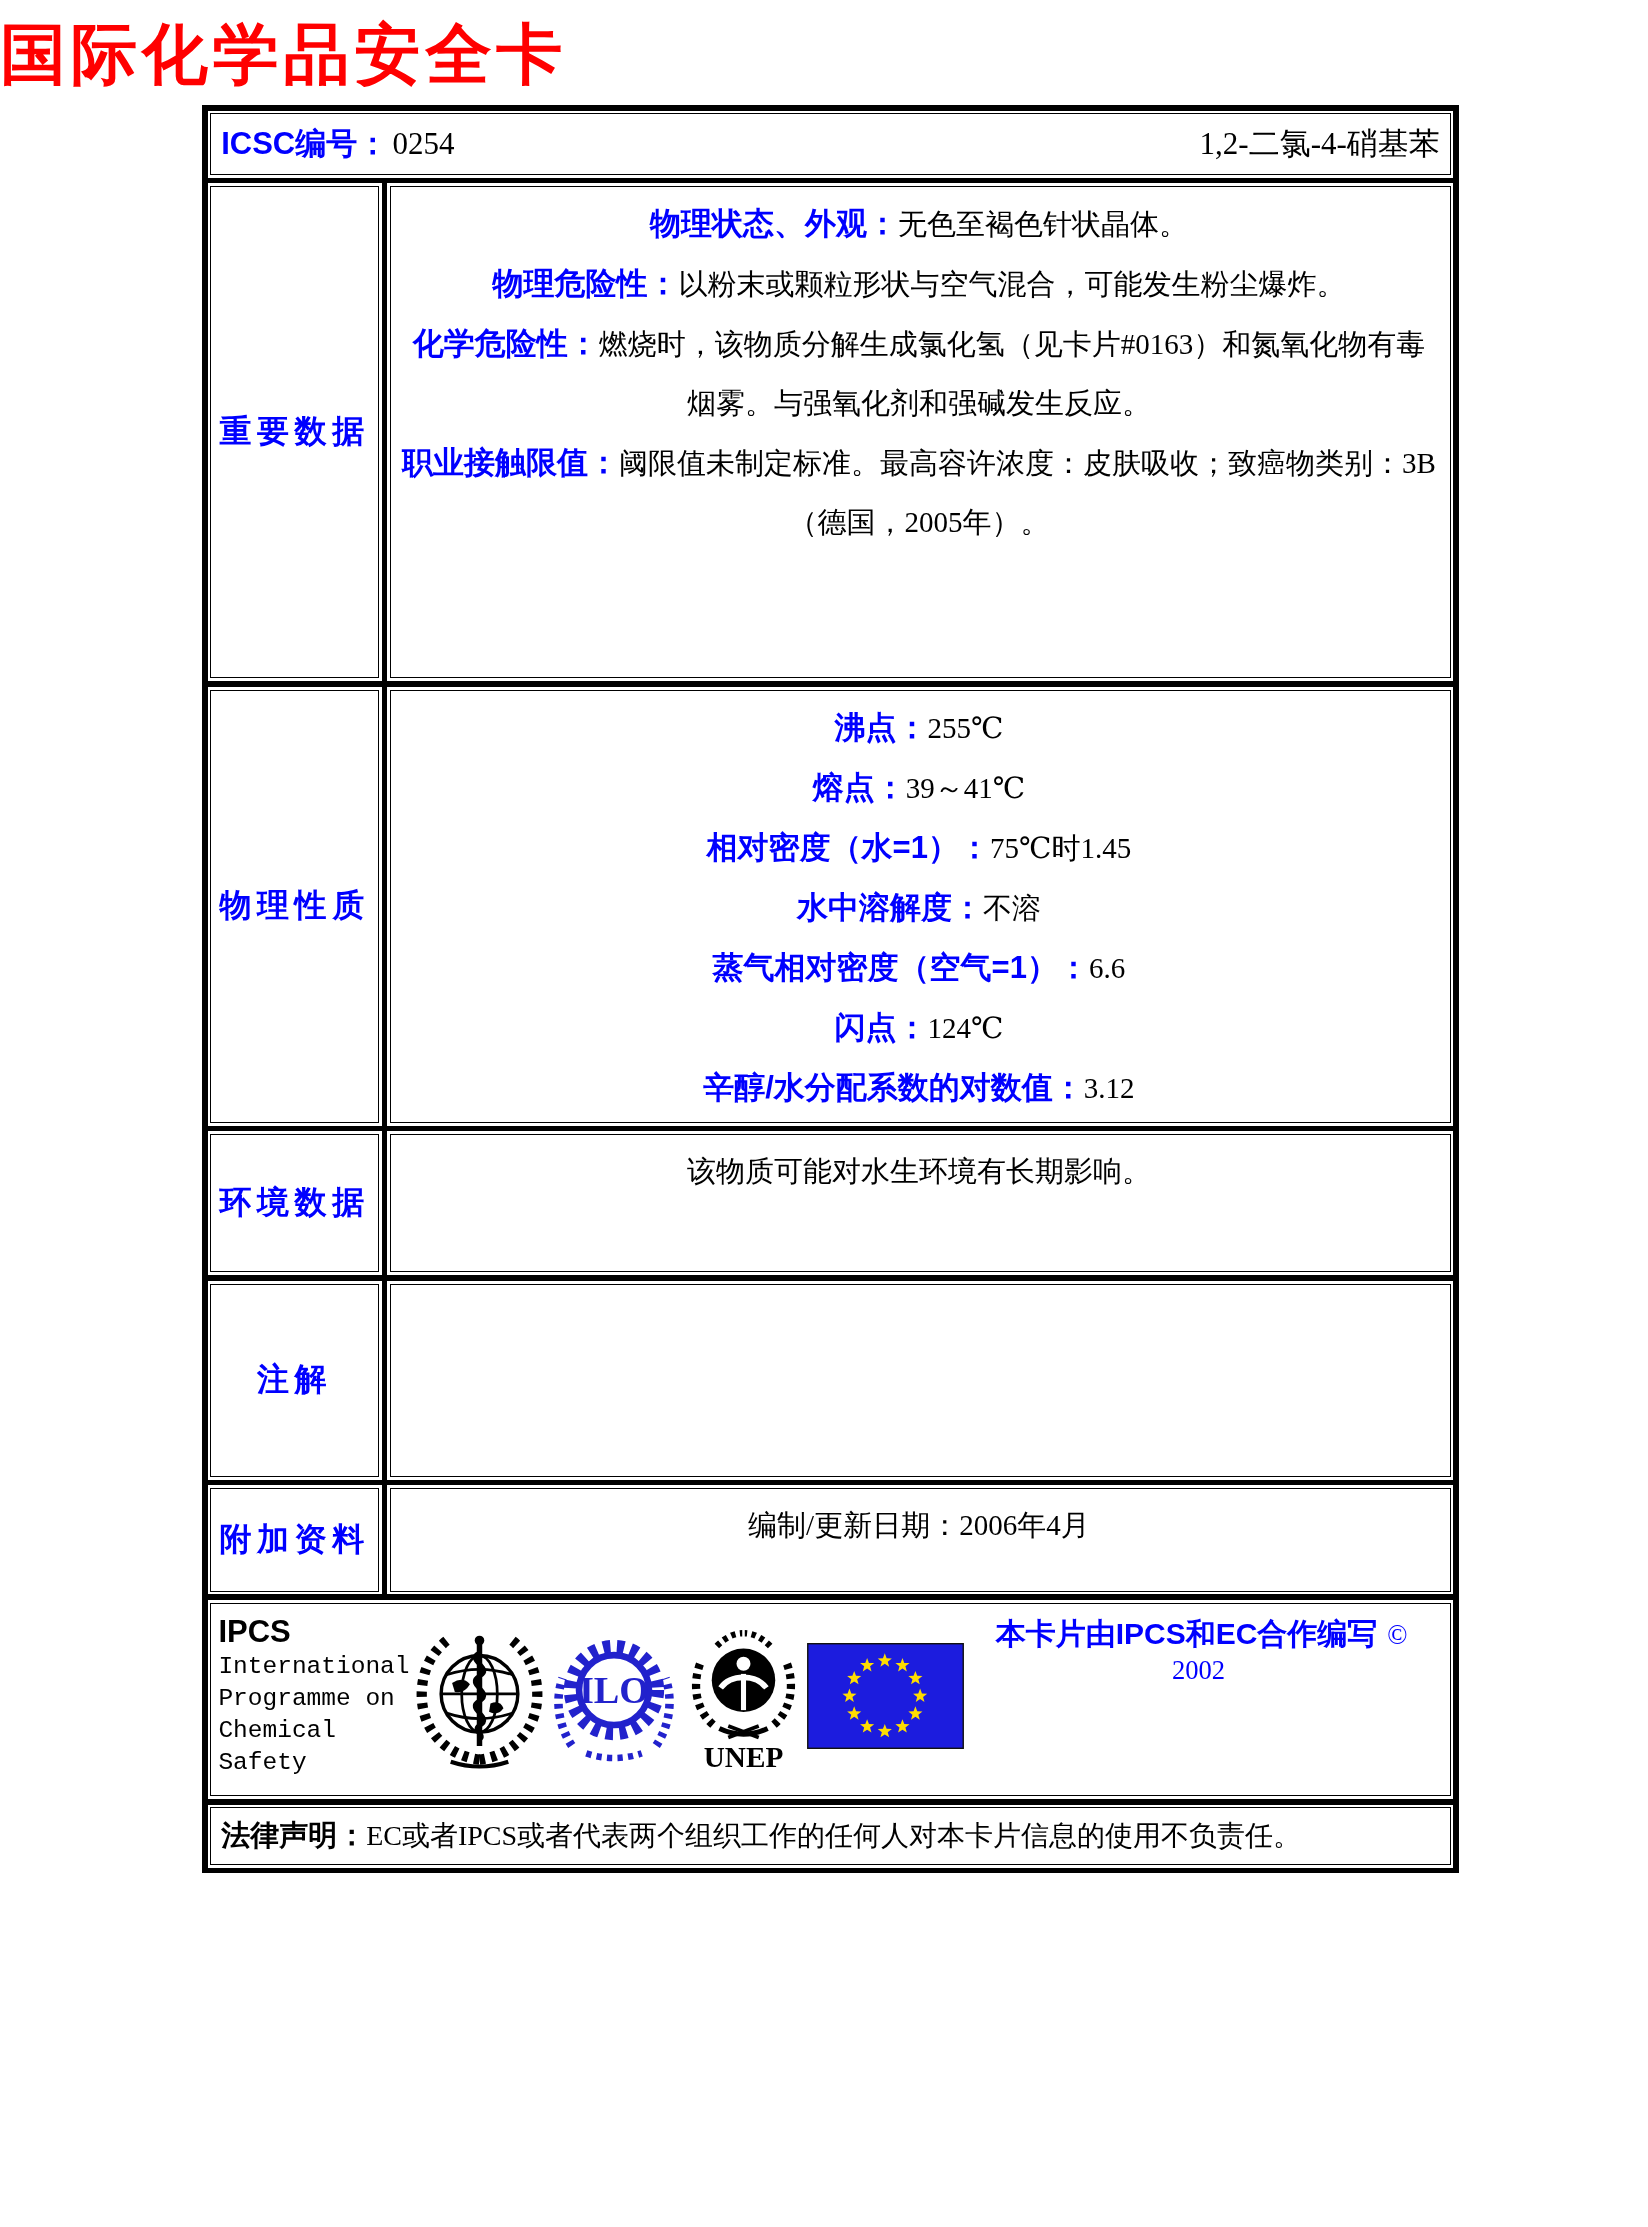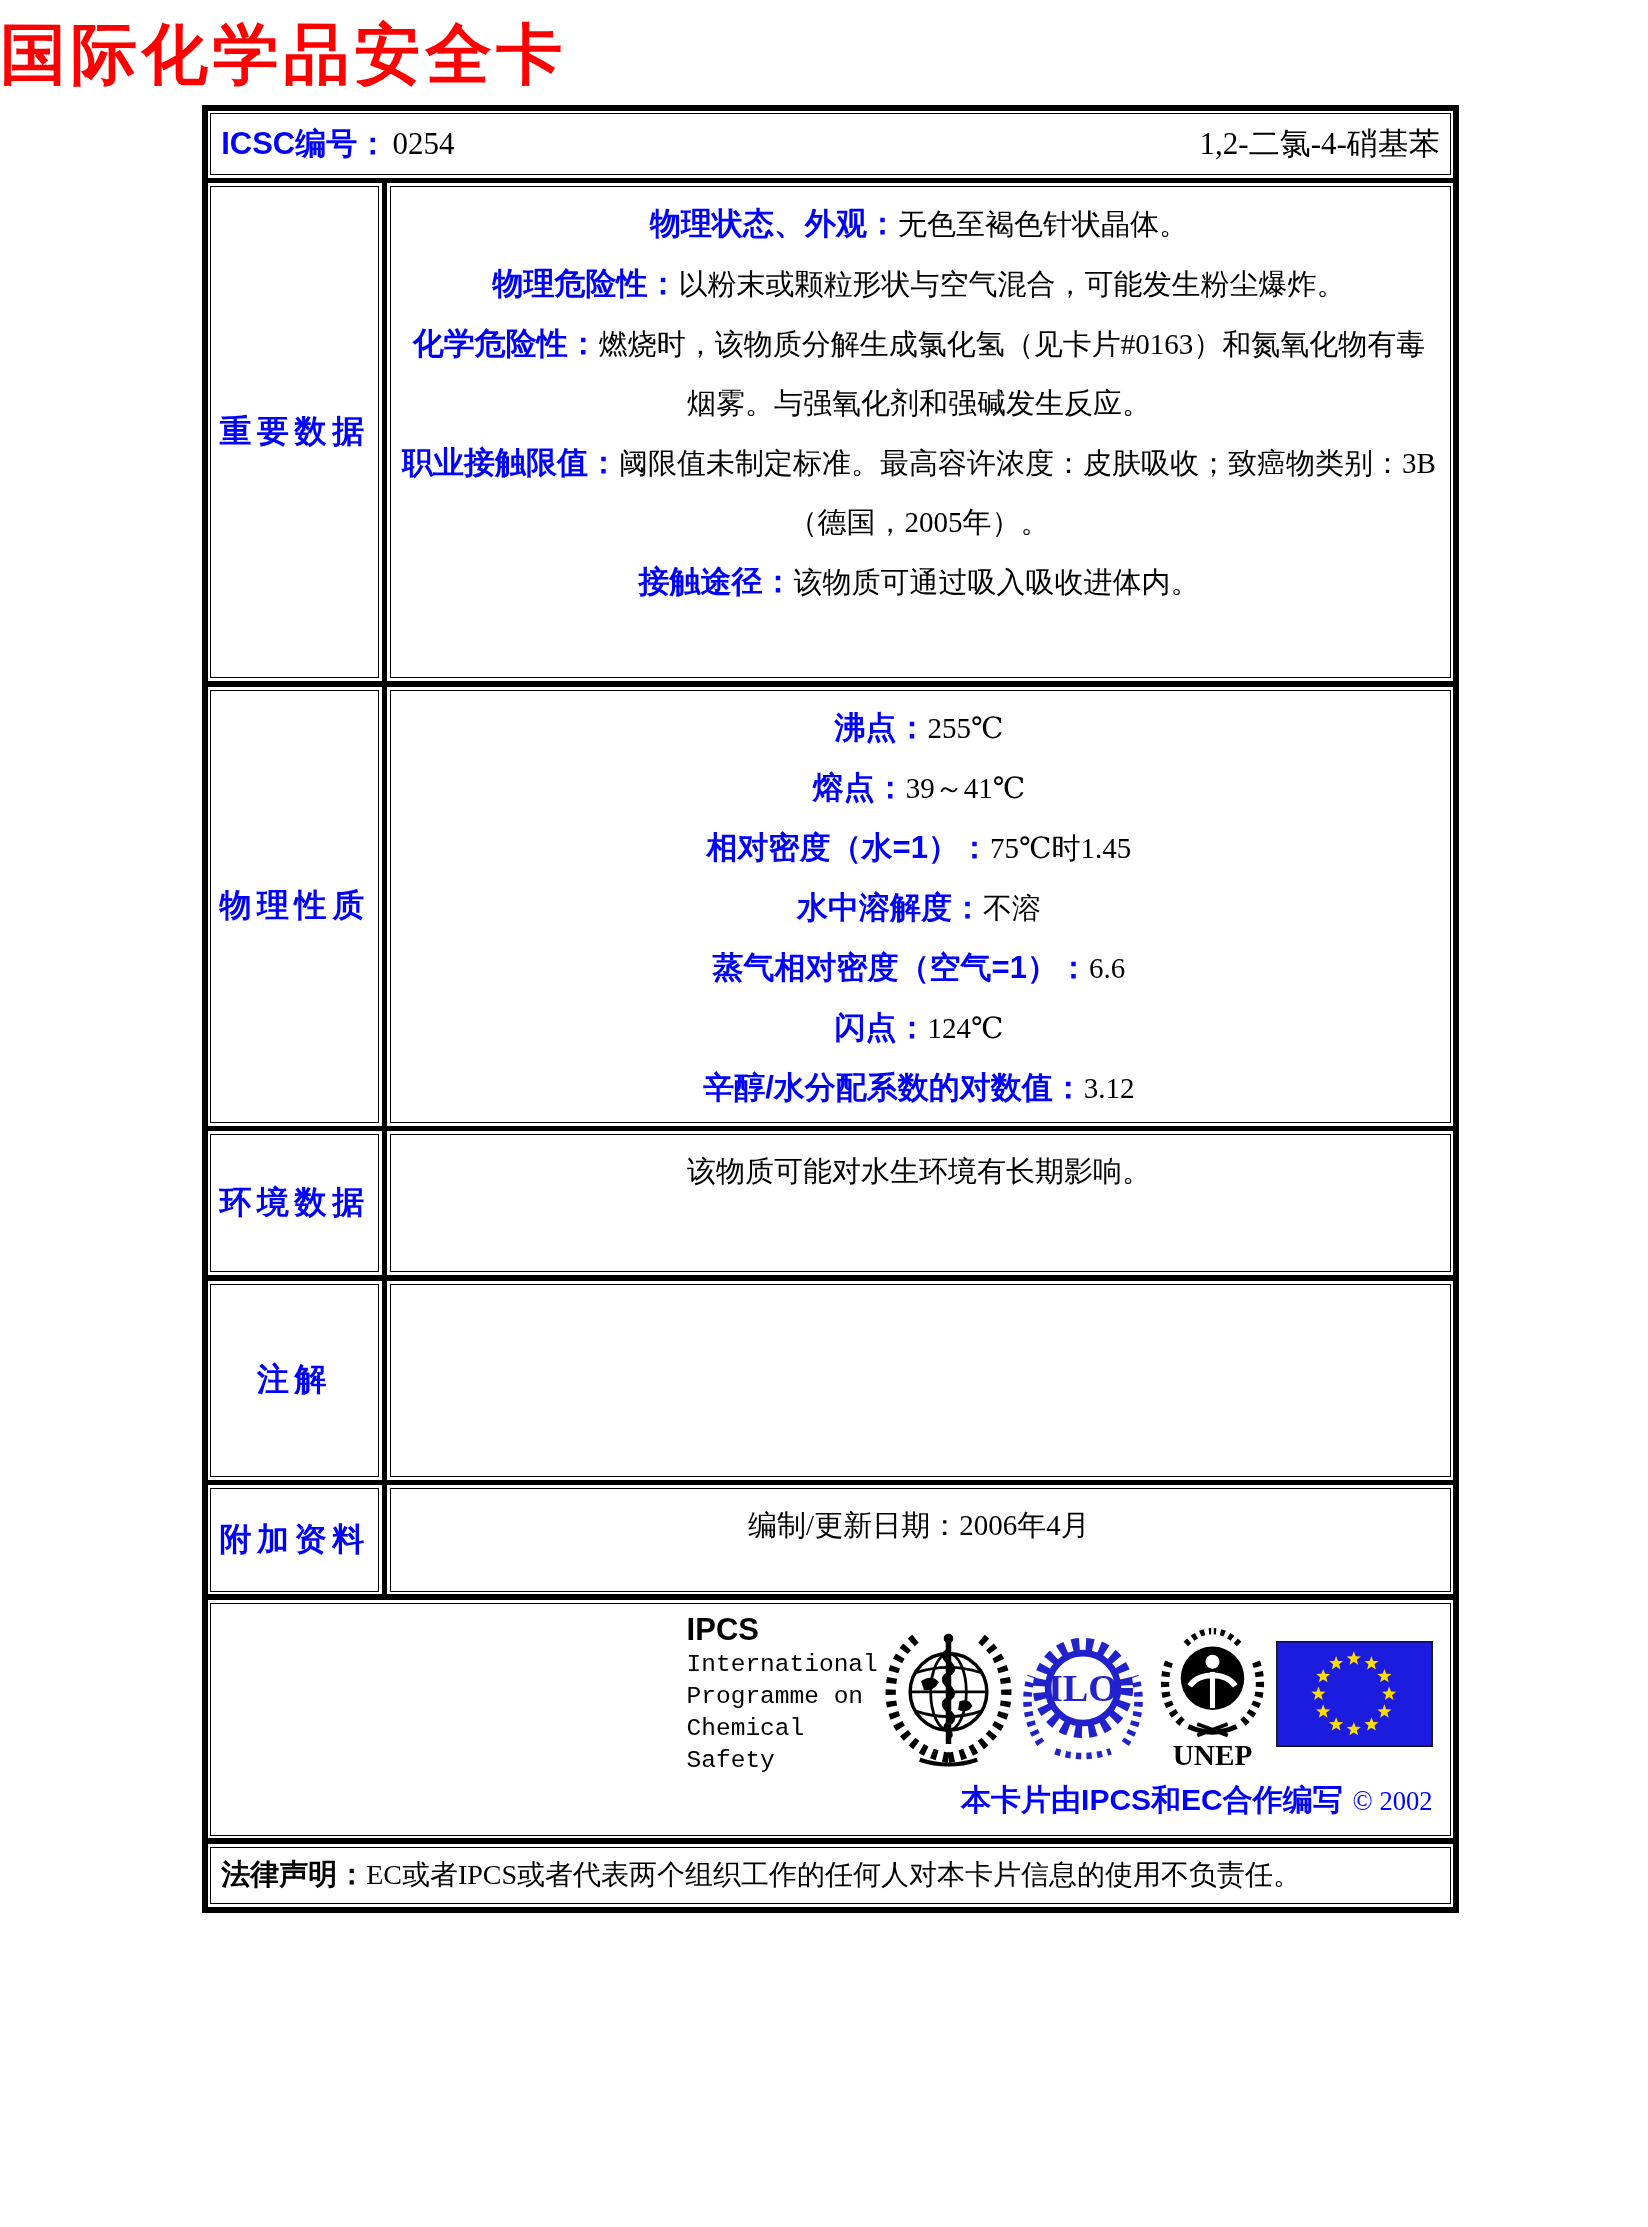--- a/index.html
+++ b/index.html
@@ -50,21 +50,21 @@
     font-weight:bold;color:#0000FF;font-size:32px;letter-spacing:5.6px;text-align:center;
   }
   .content-inner{padding:7px 12.6px 4.2px 9.8px;display:block;text-align:center;}
   .line{font-size:29px;line-height:59px;color:#000;}
   .inline-label{
     font-family:"Liberation Sans","DejaVu Sans",sans-serif;
     font-weight:bold;color:#0000FF;font-size:31px;
   }
   .inline-text{font-size:29px;color:#000;}
 
-  .logos-inner{padding:7px 17px 14px 7px;display:flex;flex-direction:column;align-items:flex-end;}
+  .logos-inner{padding:7px 17px 14px 7px;display:flex;flex-direction:row;}
   .logos-strip{display:flex;flex-direction:row;align-items:center;justify-content:space-between;flex:1;}
   .ipcs-block{font-family:"Liberation Sans","DejaVu Sans",sans-serif;color:#000;width:193px;}
   .ipcs-title{font-size:31px;font-weight:bold;line-height:38px;}
   .ipcs-line{font-size:24.5px;line-height:32px;font-family:Liberation Mono, monospace;}
   .logo{display:block;}
   .caption-line{text-align:center;margin-top:2.8px;}
   .caption-main{
     font-family:"Liberation Sans","DejaVu Sans",sans-serif;
     font-weight:bold;color:#0000FF;font-size:30px;margin-left:6px;
   }
@@ -100,21 +100,20 @@
       <div class="inner label-inner">
         <span class="section-label">重要数据</span>
       </div>
     </div>
     <div class="cell cell-content">
       <div class="inner content-inner">
         <div class="line"><span class="inline-label">物理状态、外观：</span><span class="inline-text">无色至褐色针状晶体。</span></div>
         <div class="line"><span class="inline-label">物理危险性：</span><span class="inline-text">以粉末或颗粒形状与空气混合，可能发生粉尘爆炸。</span></div>
         <div class="line"><span class="inline-label">化学危险性：</span><span class="inline-text">燃烧时，该物质分解生成氯化氢（见卡片#0163）和氮氧化物有毒烟雾。与强氧化剂和强碱发生反应。</span></div>
         <div class="line"><span class="inline-label">职业接触限值：</span><span class="inline-text">阈限值未制定标准。最高容许浓度：皮肤吸收；致癌物类别：3B（德国，2005年）。</span></div>
-        <div class="line"><span class="inline-label">接触途径：</span><span class="inline-text">该物质可通过吸入吸收进体内。</span></div>
       </div>
     </div>
   </div>
 
   <div class="row r-physical">
     <div class="cell cell-label">
       <div class="inner label-inner">
         <span class="section-label">物理性质</span>
       </div>
     </div>

